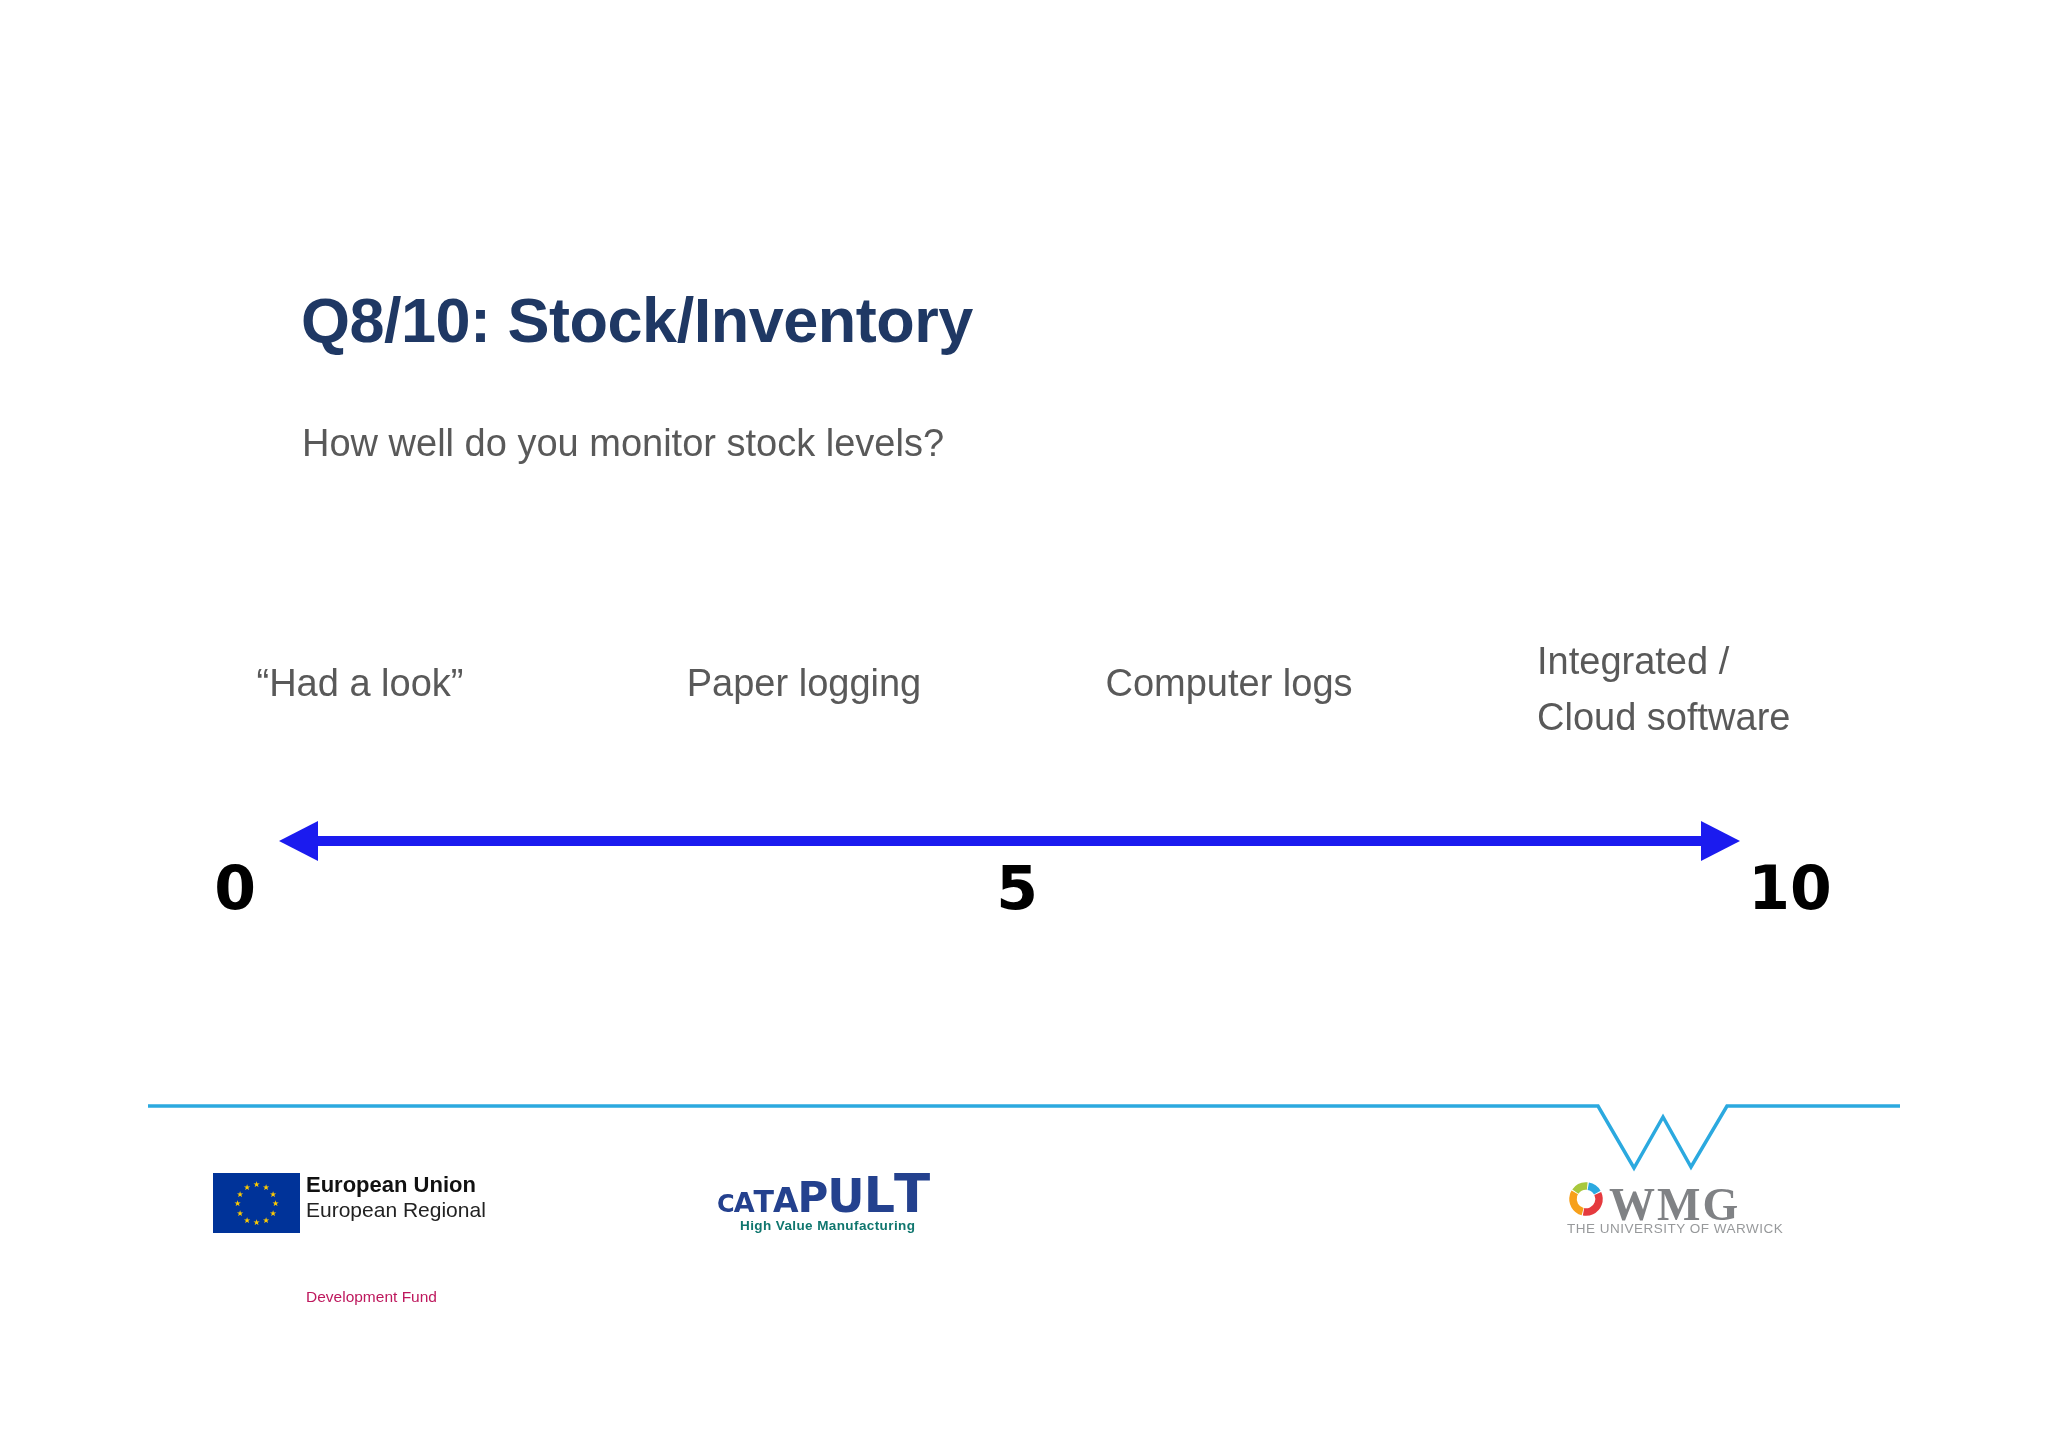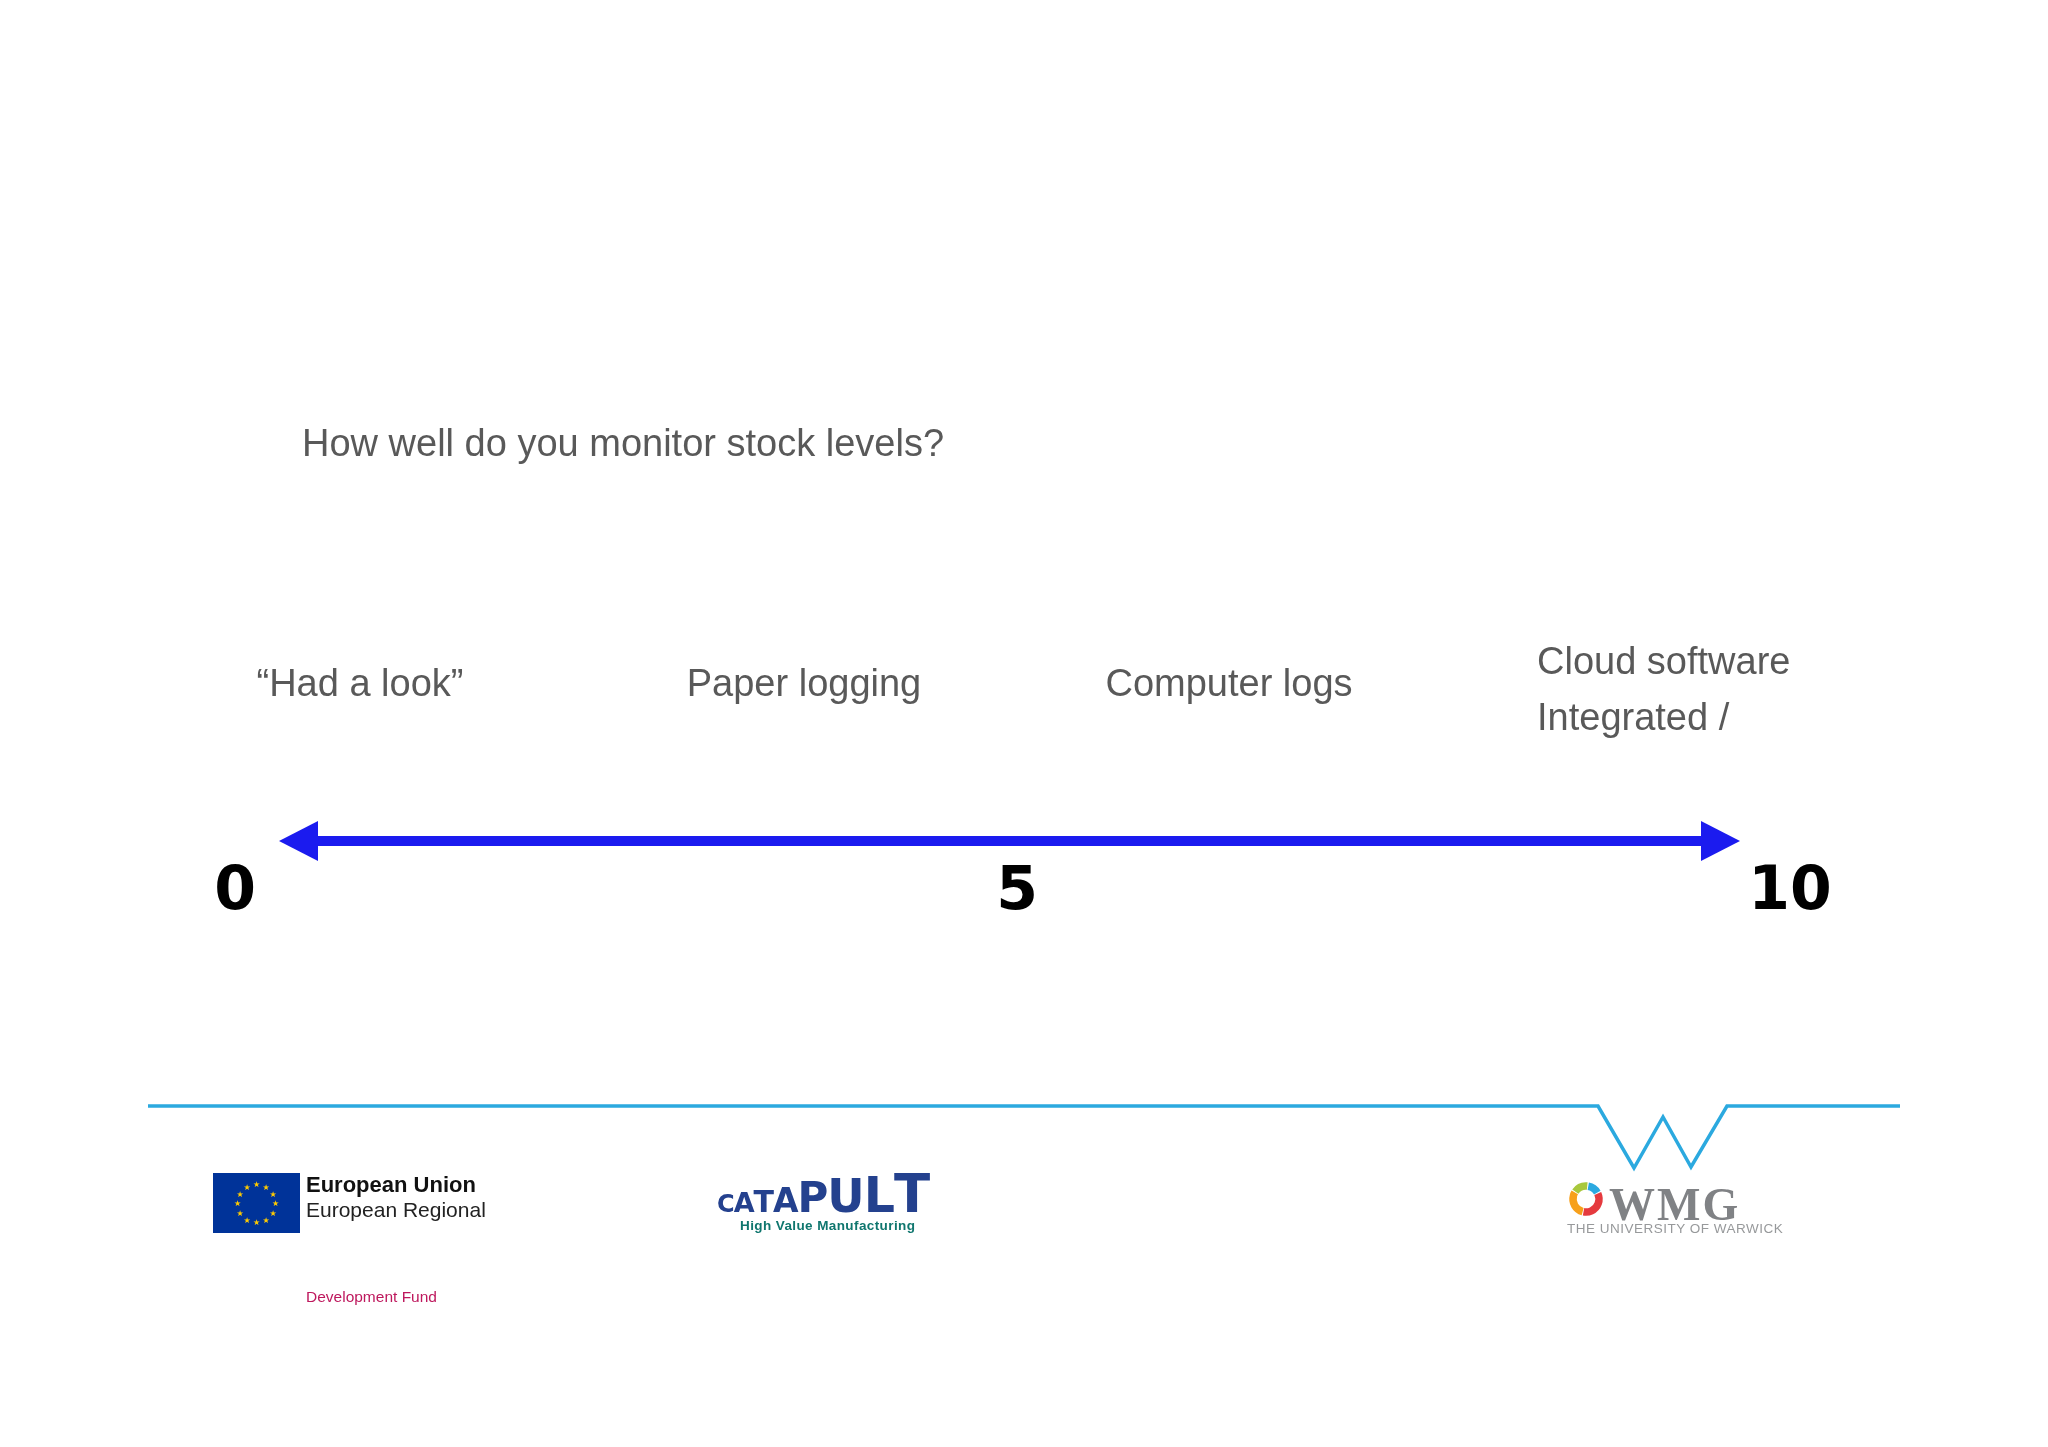--- a/index.html
+++ b/index.html
@@ -50,28 +50,29 @@
   }
   .wmg-sub{
     left:1567px;top:1221px;font-size:13.5px;color:#97999B;letter-spacing:0.5px;white-space:nowrap;
   }
 </style>
 </head>
 <body>
 
 <div class="slide">
 
+  <div class="abs page-title">Q8/10: Stock/Inventory</div>
   <div class="abs question">How well do you monitor stock levels?</div>
 
   <div class="abs scale-label" style="left:360px">“Had a look”</div>
   <div class="abs scale-label" style="left:804px">Paper logging</div>
   <div class="abs scale-label" style="left:1229px">Computer logs</div>
   <div class="abs scale-label two-line">
+    <div>Integrated /</div>
     <div>Cloud software</div>
-    <div>Integrated /</div>
   </div>
 
   <svg class="overlay" width="2048" height="1447" viewBox="0 0 2048 1447">
     <line x1="300" y1="841" x2="1720" y2="841" stroke-width="10" stroke="#1B1BEF"></line>
     <polygon points="279,841 318,821 318,861" fill="#1B1BEF"></polygon>
     <polygon points="1740,841 1701,821 1701,861" fill="#1B1BEF"></polygon>
   </svg>
 
   <div class="abs num" style="left:235px">0</div>
   <div class="abs num" style="left:1017px">5</div>

